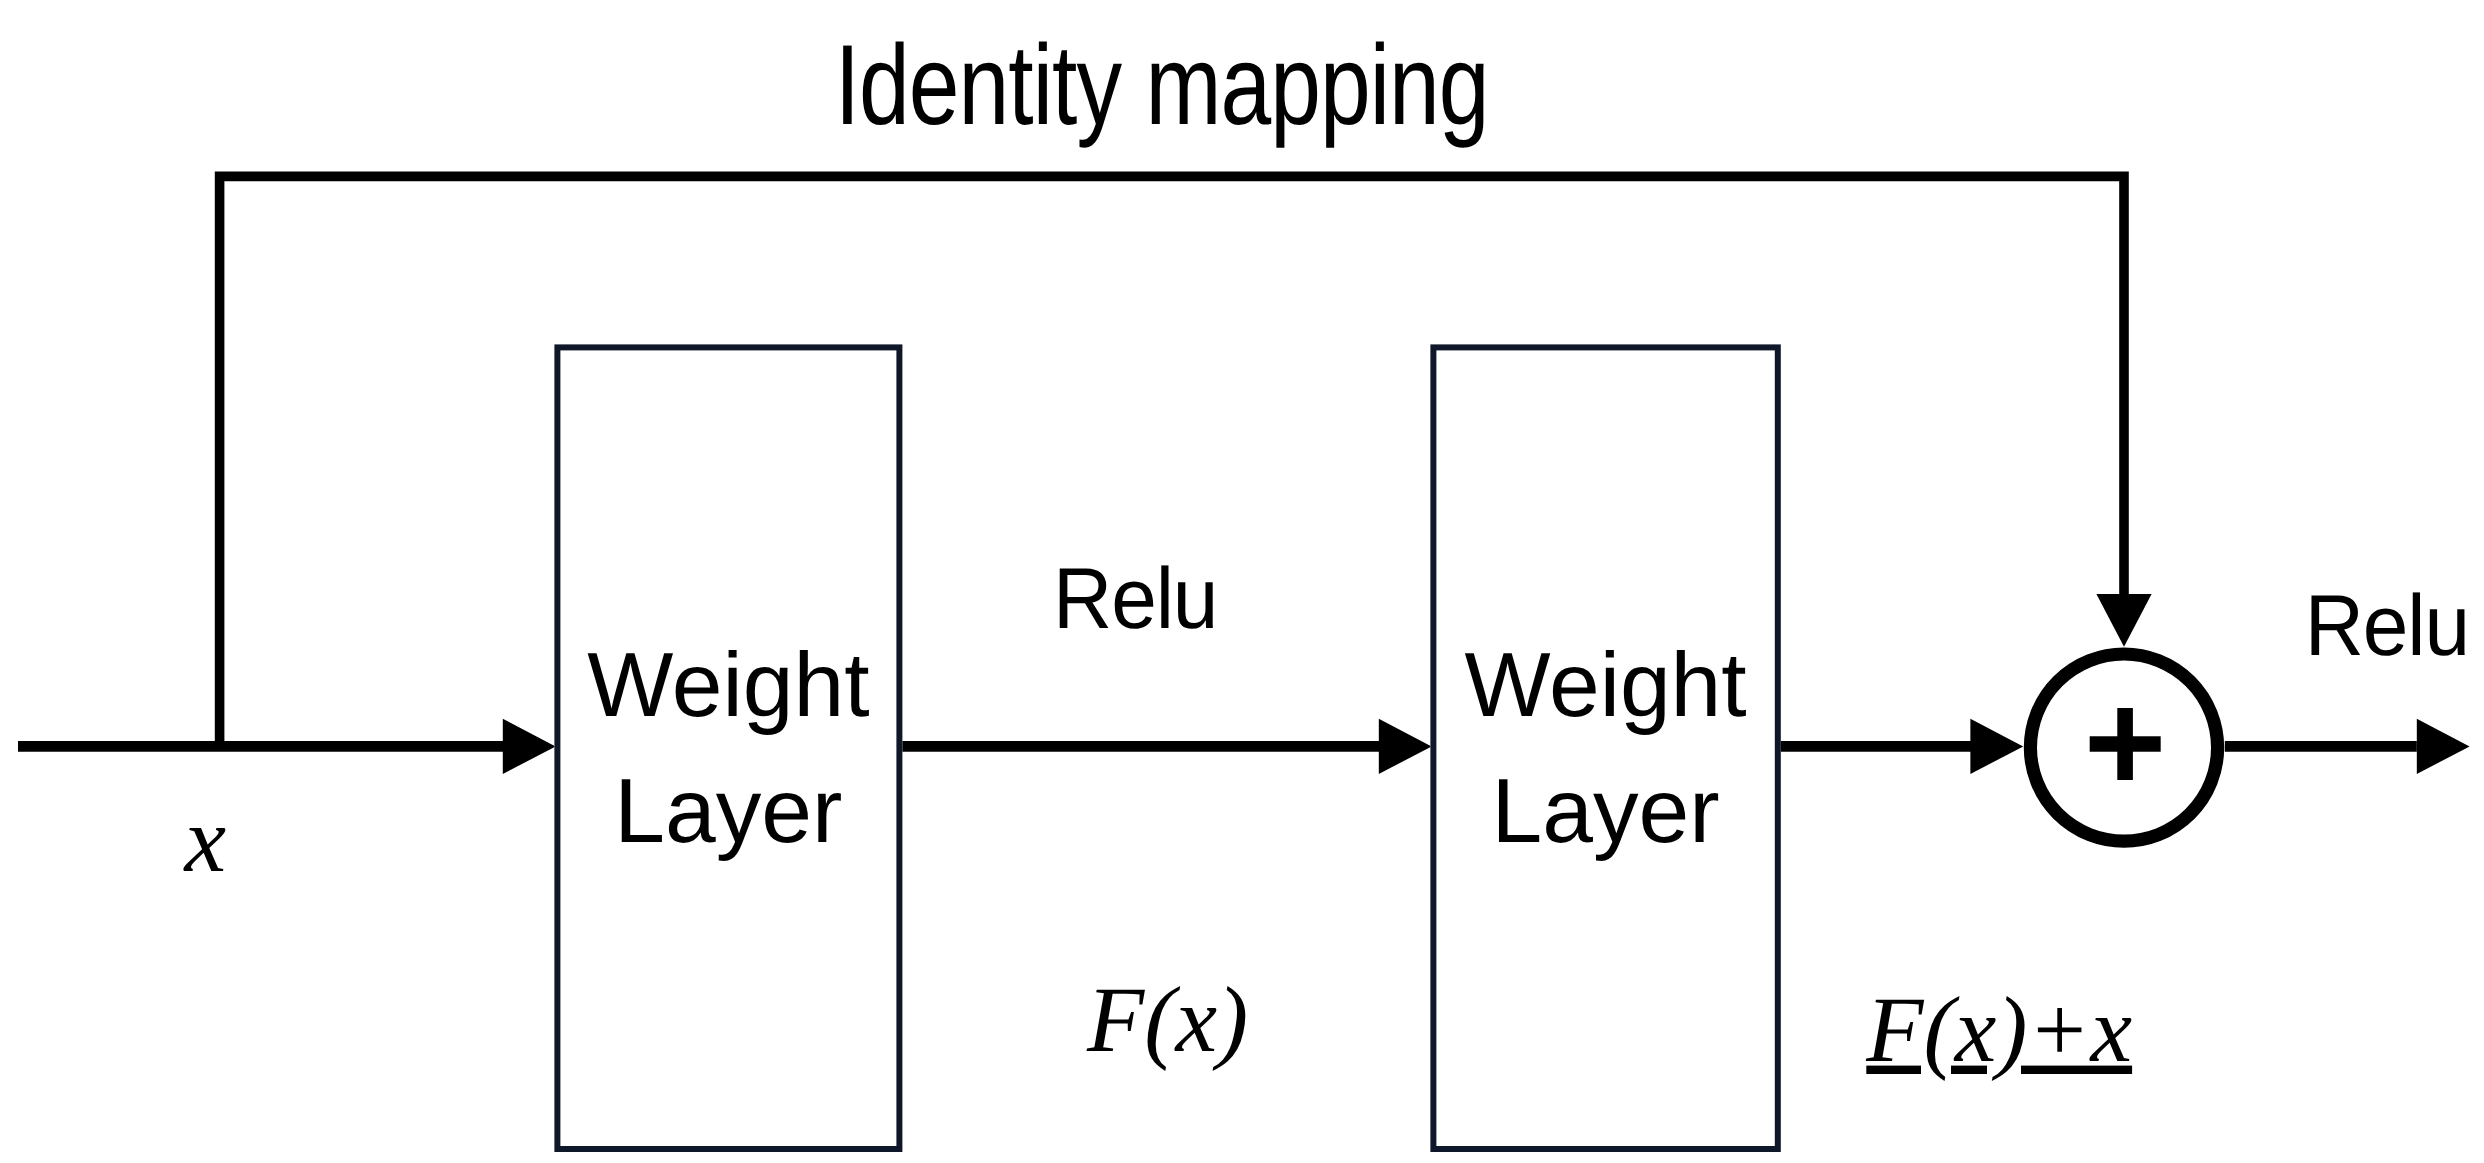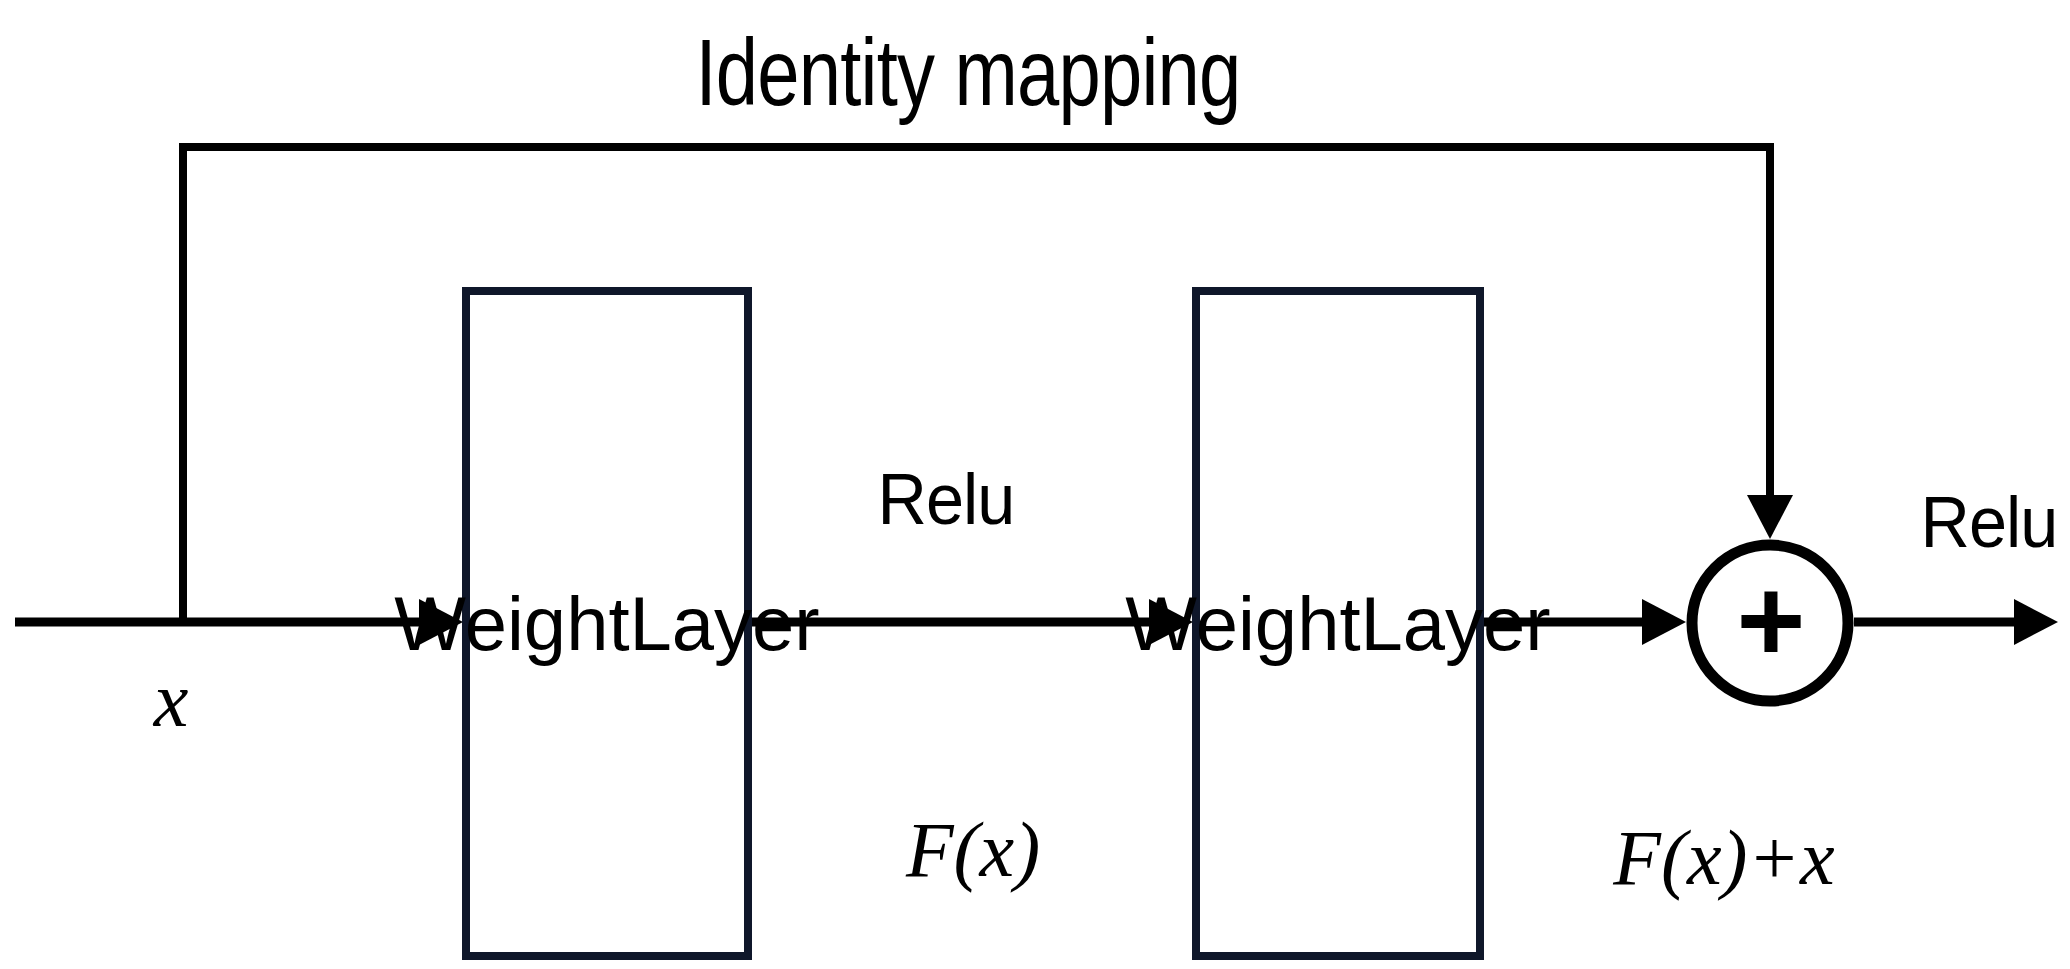--- a/index.html
+++ b/index.html
@@ -42,24 +42,24 @@
   .math {
     font-family: "Liberation Serif", serif;
     font-style: italic;
     font-size: 78px;
   }
   .weight-box {
     position: absolute;
     top: 287px;
     height: 673px;
     width: 290px;
-    border: 8px solid #0f172a;
+    border: 5px solid #0f172a;
     box-sizing: border-box;
     display: flex;
-    flex-direction: row;
+    flex-direction: column;
     align-items: center;
     justify-content: center;
     background: #ffffff;
   }
   .weight-box span {
     font-size: 76px;
     line-height: 105px;
     color: #000;
     letter-spacing: 0px;
   }
@@ -108,15 +108,15 @@
   <div class="label math" style="left: 171px; top: 700px;">x</div>
 
   <div class="label relu" style="left: 946px; top: 499px;">Relu</div>
 
   <div class="label math" style="left: 953px; top: 850px; margin-left: 20px;">F(x)</div>
 
   <div class="label plus-op" style="left: 1771px; top: 625px;">+</div>
 
   <div class="label relu" style="left: 1989px; top: 522px;">Relu</div>
 
-  <div class="label math" style="left: 1724px; top: 858px;">F(x)+x</div>
+  <div class="label math" style="left: 1666px; top: 858px; text-decoration: underline;">F(x)+x</div>
 
 </div>
 
 </body></html>

